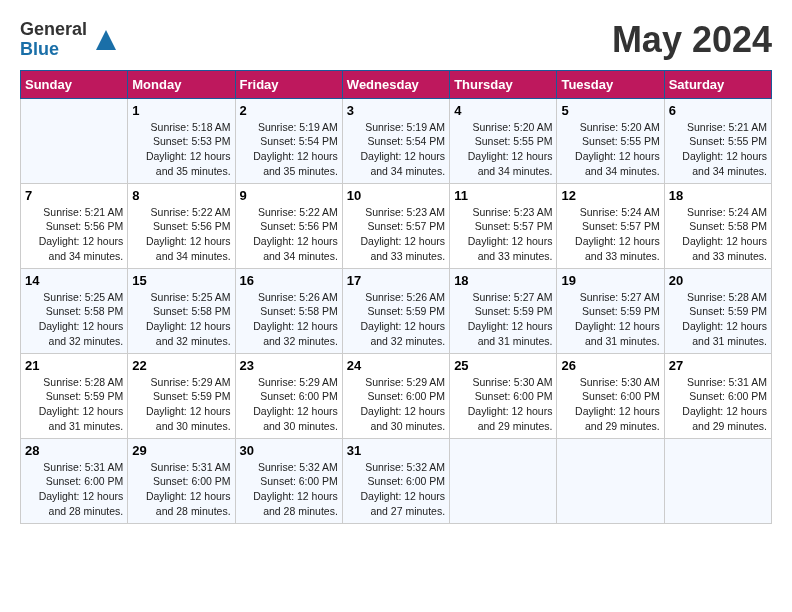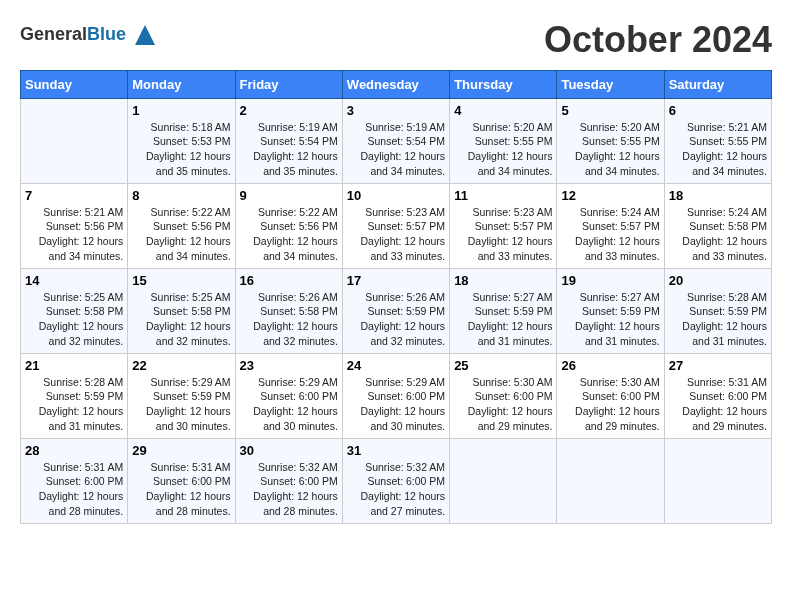--- a/index.html
+++ b/index.html
@@ -15,21 +15,21 @@
       justify-content: space-between;
       align-items: flex-start;
       margin-bottom: 10px;
     }
     .logo {
       display: flex;
       align-items: center;
     }
     .logo-text {
       display: flex;
-      flex-direction: row;
+      flex-direction: column;
       line-height: 1.1;
     }
     .logo-general {
       font-size: 18px;
       font-weight: bold;
       color: #333;
     }
     .logo-blue {
       font-size: 18px;
       font-weight: bold;
@@ -52,21 +52,21 @@
     .location {
       font-size: 16px;
       color: #555;
     }
     table {
       width: 100%;
       border-collapse: collapse;
       font-size: 11px;
     }
     thead th {
-      background-color: #3b82f6;
+      background-color: #be185d;
       color: #fff;
       padding: 6px 4px;
       text-align: left;
       font-size: 13px;
       font-weight: bold;
       border: 1px solid #1a5a9a;
     }
     tbody td {
       border: 1px solid #ccc;
       vertical-align: top;
@@ -100,21 +100,21 @@
   <div class="logo">
     <div class="logo-text">
       <span class="logo-general">General</span>
       <span class="logo-blue">Blue</span>
     </div>
     <svg class="logo-icon" viewBox="0 0 30 30">
       <polygon points="5,25 25,25 15,5" fill="#1a6fa8"></polygon>
     </svg>
   </div>
   <div class="title-area">
-    <div class="month-title">October 2024</div>
+    <div class="month-title">May 2024</div>
   </div>
 </div>
 
 <table>
   <thead>
     <tr>
     <th>Sunday</th>
         <th>Monday</th>
         <th>Friday</th>
         <th>Wednesday</th>

